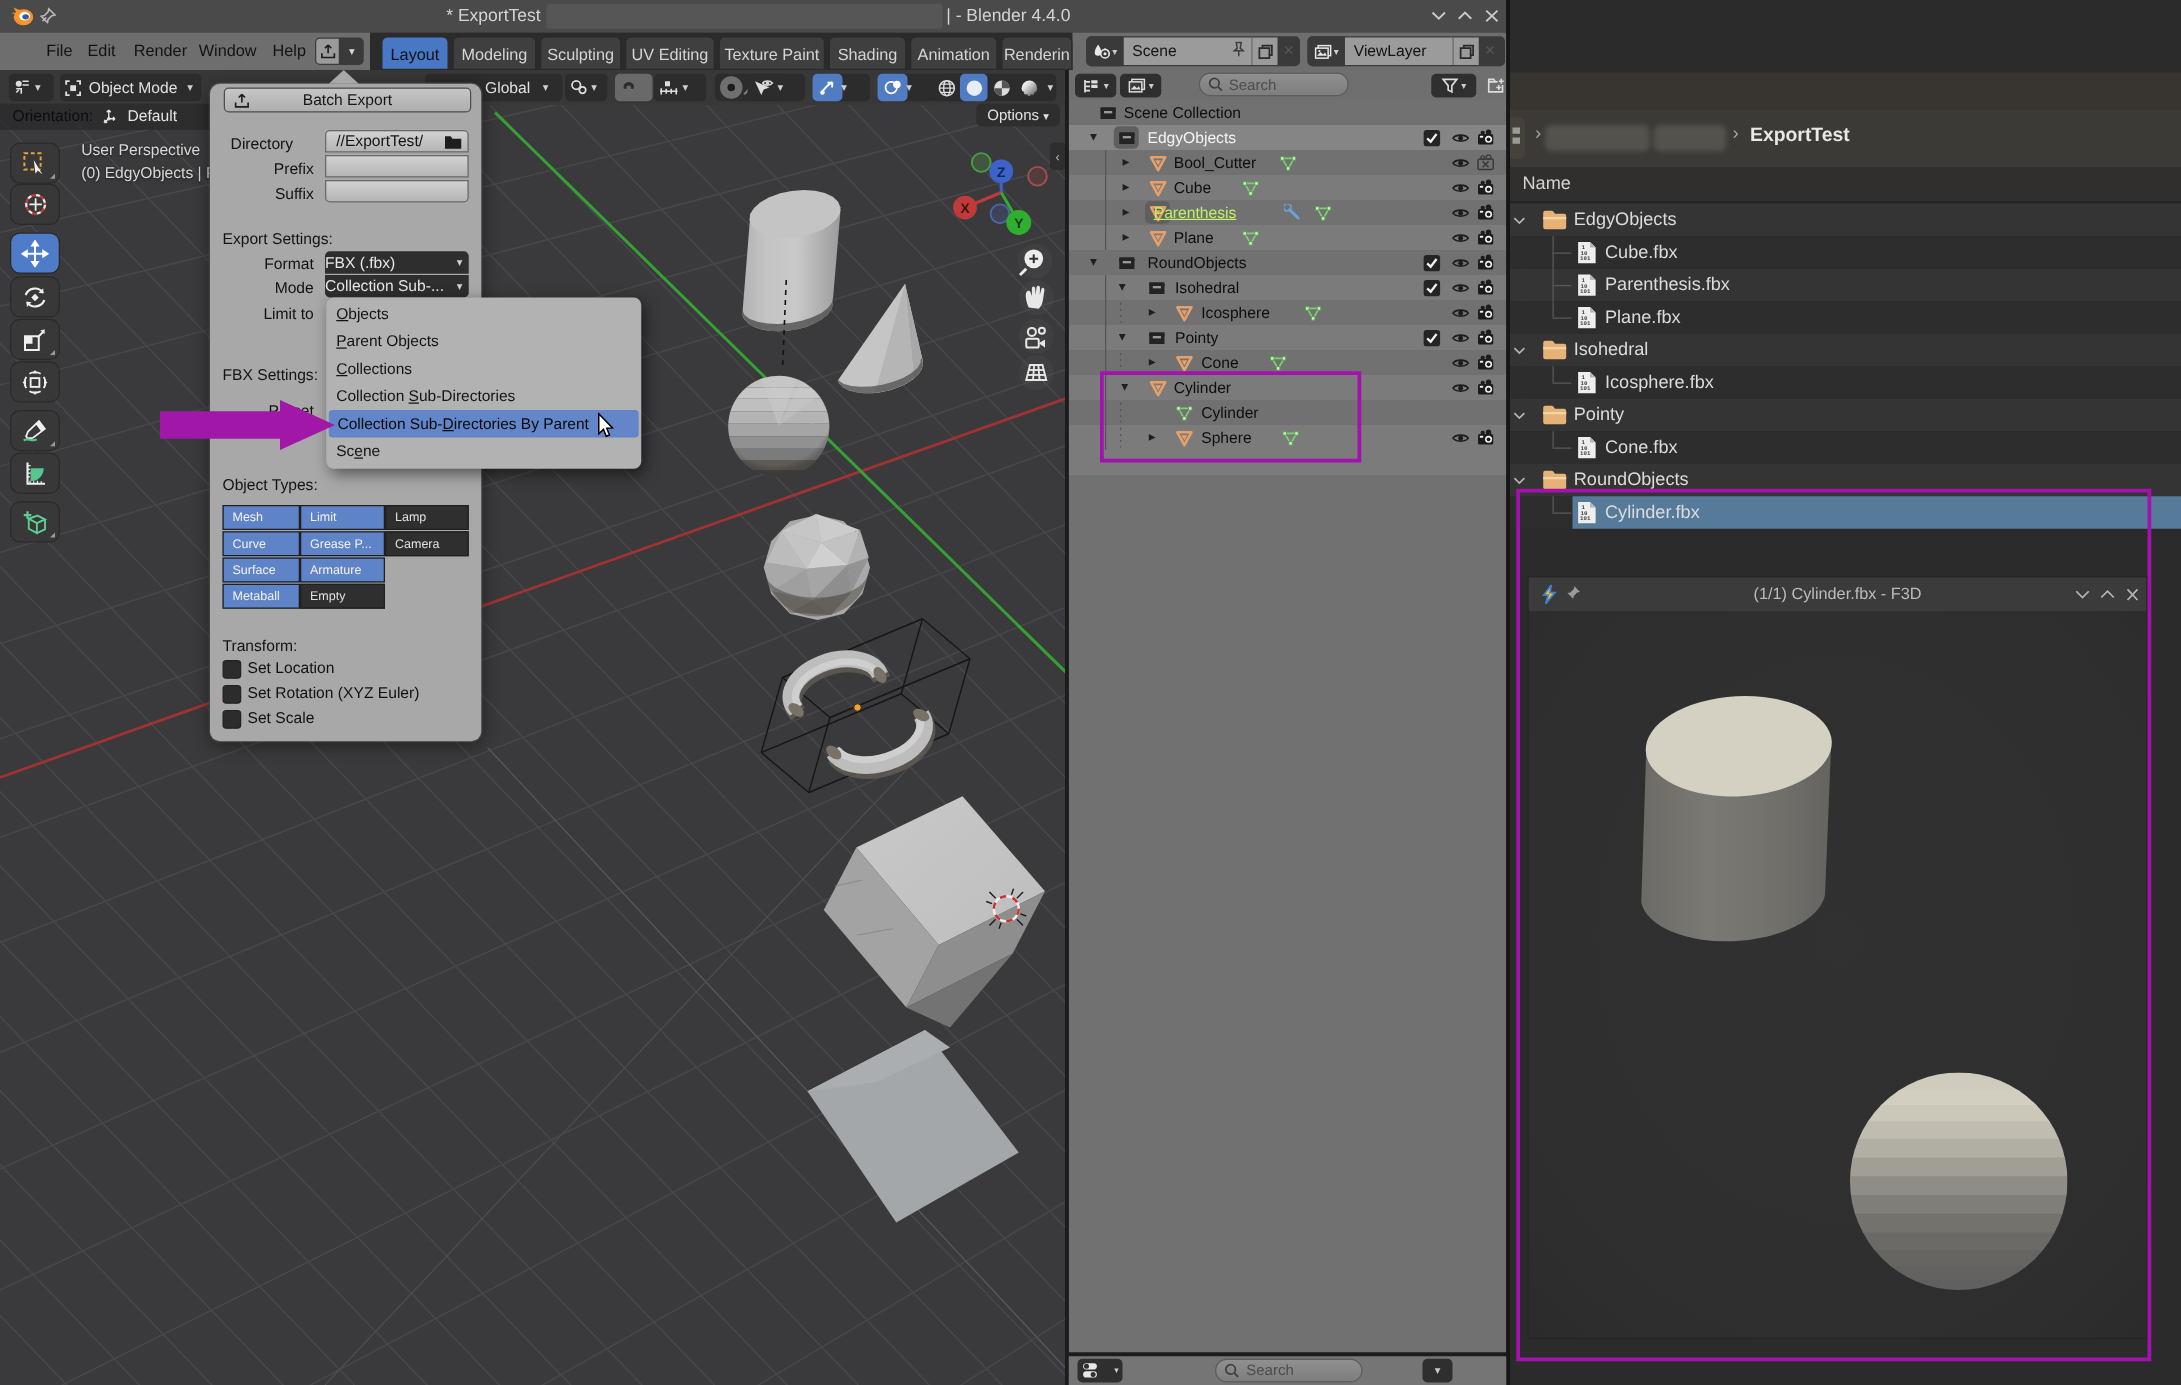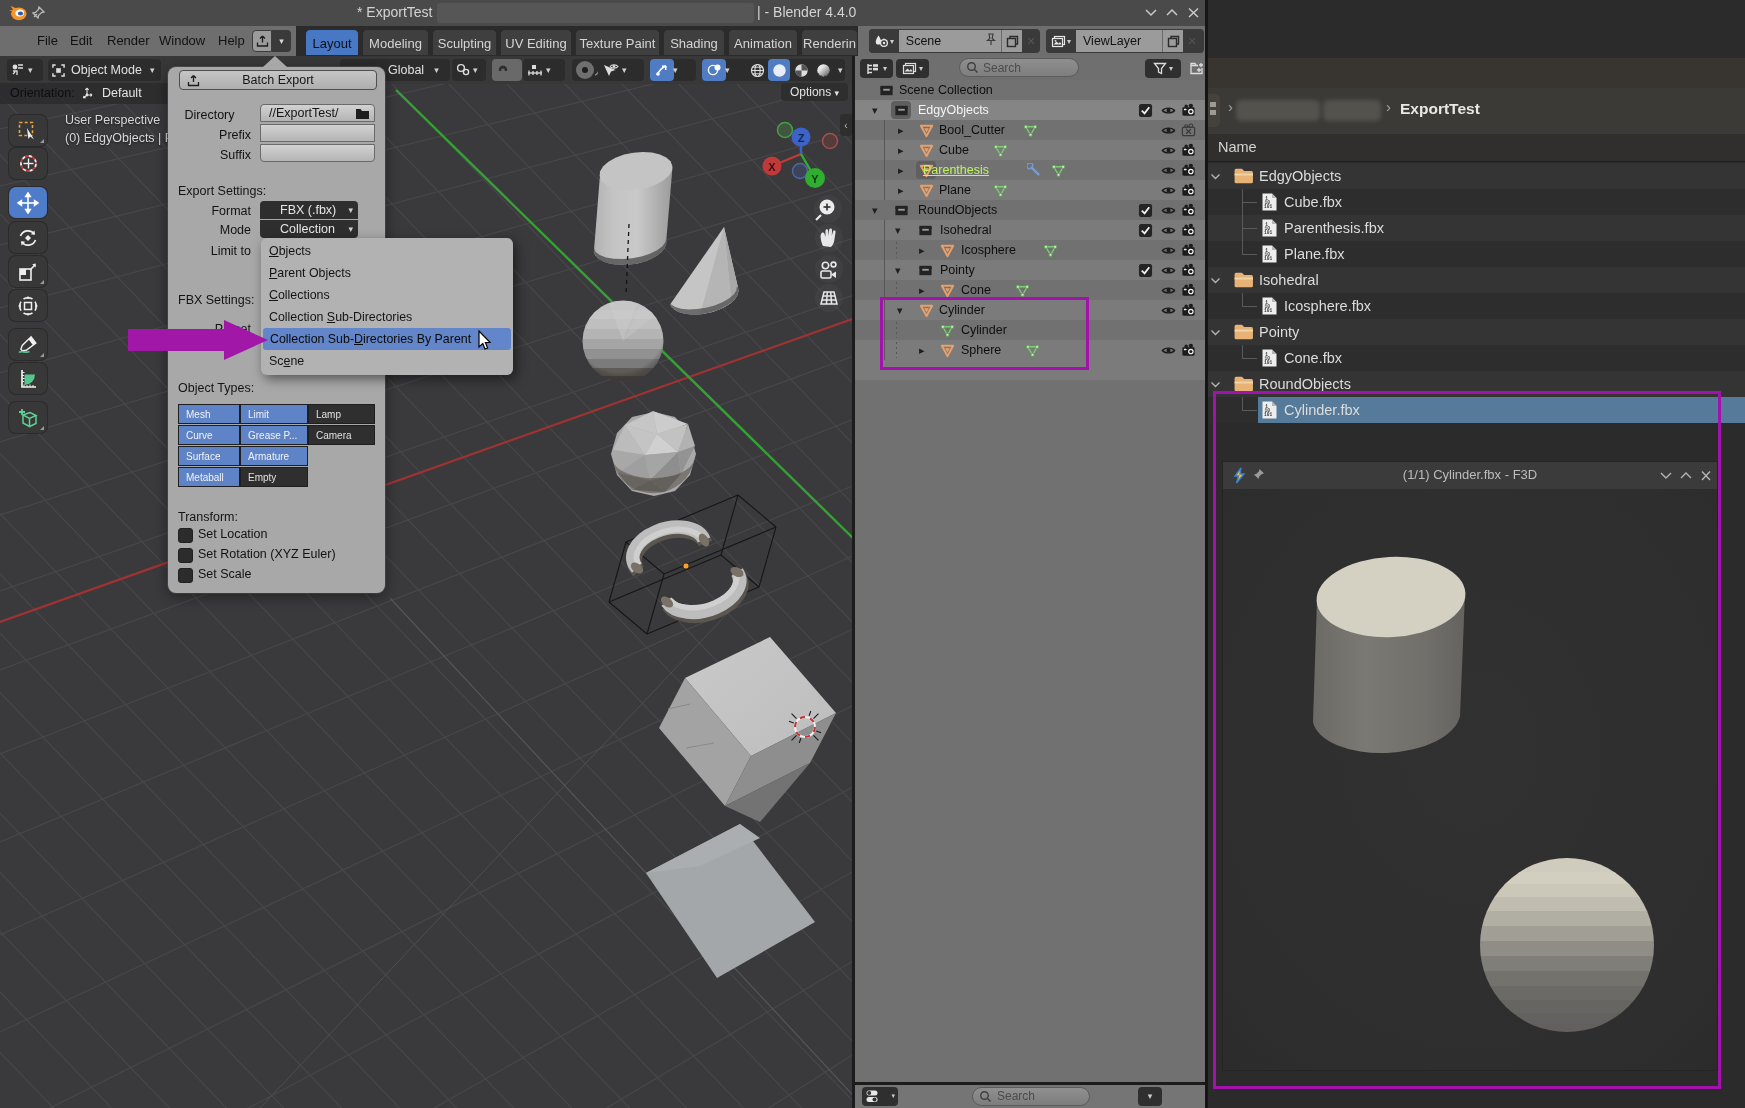--- a/index.html
+++ b/index.html
@@ -42,22 +42,22 @@
   
   #popup{left:168px;top:67px;width:217px;height:526px;background:#a8a8a8;border-radius:8px;
      box-shadow:0 3px 14px #00000070, 0 0 0 1px #69696980;}
   #beak{position:absolute;left:95px;top:-11px;width:0;height:0;border-left:12px solid transparent;border-right:12px solid transparent;border-bottom:11px solid #a8a8a8;}
   .pbtn{position:absolute;background:linear-gradient(#c6c6c6,#aeaeae);border:1px solid #4f4f4f;border-radius:4px;
      color:#161616;font-size:12.5px;line-height:18px;}
   .plabel{position:absolute;left:0;width:83px;text-align:right;color:#121212;font-size:12.5px;height:16px;line-height:16px;}
   .psec{position:absolute;left:10px;color:#141414;font-size:12.5px;}
   .pinput{position:absolute;left:92px;width:115px;height:18px;background:linear-gradient(#d2d2d2,#b4b4b4);
      border:1px solid #6a6a6a;box-sizing:border-box;color:#141414;font-size:12.5px;line-height:17px;}
-  .pselect{position:absolute;left:92px;width:98px;height:18px;background:#2e2e2e;color:#e6e6e6;
-     font-size:12.5px;line-height:18px;box-sizing:border-box;padding-left:20px;}
+  .pselect{position:absolute;left:92px;width:115px;height:18px;background:#2e2e2e;color:#e6e6e6;
+     font-size:12.5px;line-height:18px;box-sizing:border-box;padding-left:0;}
   .pselect .chev2{position:absolute;right:5px;top:0;font-size:9px;color:#cfcfcf;}
   .ot{position:absolute;height:20px;font-size:10px;line-height:20px;padding-left:7px;box-sizing:border-box;border:0.5px solid #1f1f1f;}
   .ot.blue{background:#5e83c6;color:#f2f2f2;}
   .ot.dark{background:#2f2f2f;color:#e0e0e0;}
   .pcheck{position:absolute;left:10px;width:13px;height:13px;background:#2c2c2c;border-radius:3px;border:1px solid #222;}
   .pchecklabel{position:absolute;left:30px;color:#121212;font-size:12.5px;}
   
   #dropmenu{left:261px;top:238px;width:252px;height:137px;background:#b2b2b2;border-radius:6px;
      box-shadow:3px 4px 12px #00000080;padding-top:2px;box-sizing:border-box;}
   .mi{height:22px;line-height:22px;padding-left:8px;color:#141414;font-size:12.4px;}

